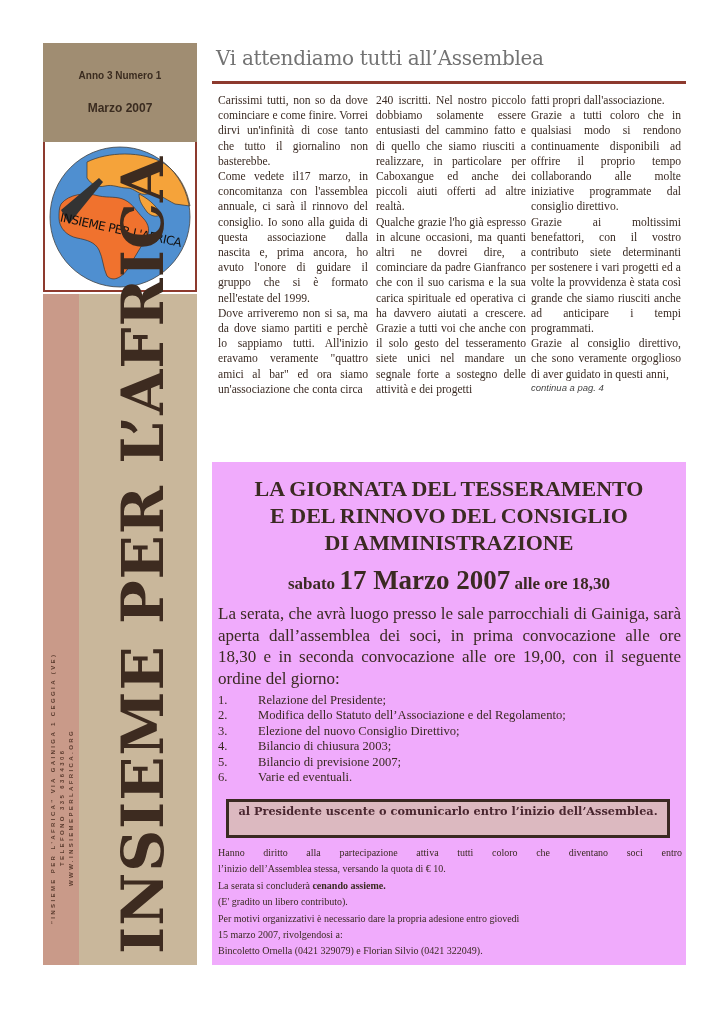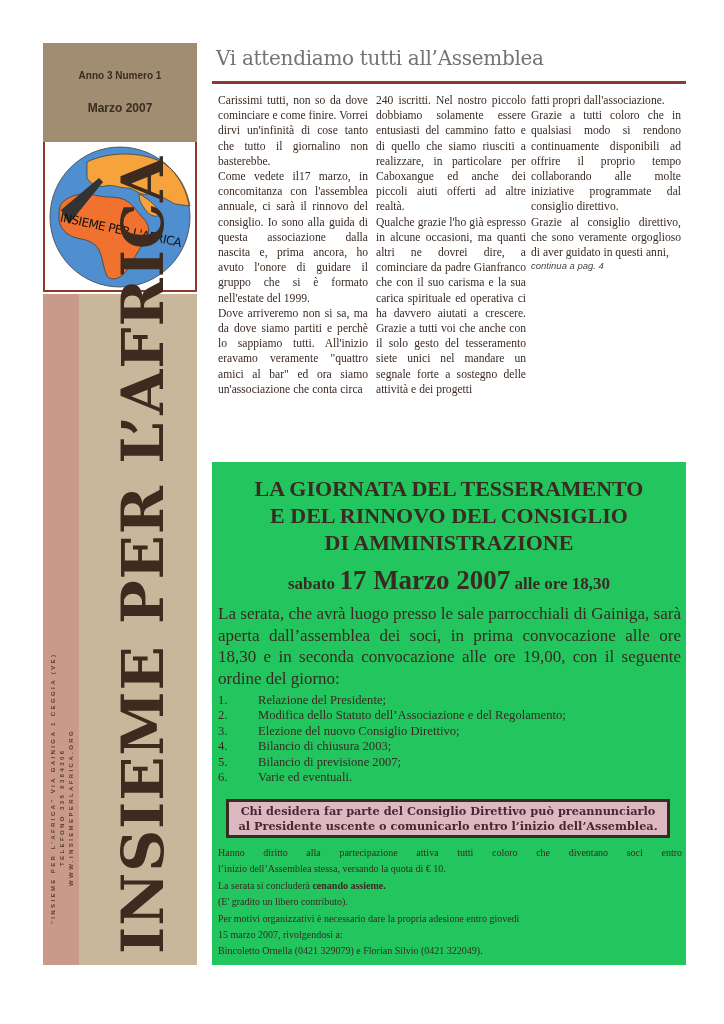--- a/index.html
+++ b/index.html
@@ -49,21 +49,21 @@
     line-height: 15.2px; color: #3a2a22; text-align: justify;
   }
   .col p { margin: 0; }
   .col1 { left: 218px; }
   .col2 { left: 376px; }
   .col3 { left: 531px; }
   .cont { font-style: italic; font-size: 9.5px; font-family: "Liberation Sans", sans-serif; color: #444; display: block; margin-top: -2px; }
 
   
   .event {
-    position: absolute; left: 212px; top: 462px; width: 474px; height: 503px; background: #22c55e;
+    position: absolute; left: 212px; top: 462px; width: 474px; height: 503px; background: #f0abfc;
   }
   .ev-title {
     position: absolute; left: 0; top: 13px; width: 100%; text-align: center;
     font-family: "Liberation Serif", serif; font-weight: bold; font-size: 22px; line-height: 27px; color: #3a2a22;
   }
   .ev-date {
     position: absolute; left: 0; top: 103px; width: 100%; text-align: center; font-family: "Liberation Serif", serif;
     font-weight: bold; color: #3a2a22; white-space: nowrap;
   }
   .ev-date .small { font-size: 17px; }
@@ -137,20 +137,21 @@
   <p>Come vedete il17 marzo, in concomitanza con l'assemblea annuale, ci sarà il rinnovo del consiglio. Io sono alla guida di questa associazione dalla nascita e, prima ancora, ho avuto l'onore di guidare il gruppo che si è formato nell'estate del 1999.</p>
   <p>Dove arriveremo non si sa, ma da dove siamo partiti e perchè lo sappiamo tutti. All'inizio eravamo veramente "quattro amici al bar" ed ora siamo un'associazione che conta circa</p>
 </div>
 <div class="col col2">
   <p>240 iscritti. Nel nostro piccolo dobbiamo solamente essere entusiasti del cammino fatto e di quello che siamo riusciti a realizzare, in particolare per Caboxangue ed anche dei piccoli aiuti offerti ad altre realtà.</p>
   <p>Qualche grazie l'ho già espresso in alcune occasioni, ma quanti altri ne dovrei dire, a cominciare da padre Gianfranco che con il suo carisma e la sua carica spirituale ed operativa ci ha davvero aiutati a crescere. Grazie a tutti voi che anche con il solo gesto del tesseramento siete unici nel mandare un segnale forte a sostegno delle attività e dei progetti</p>
 </div>
 <div class="col col3">
   <p>fatti propri dall'associazione.</p>
   <p>Grazie a tutti coloro che in qualsiasi modo si rendono continuamente disponibili ad offrire il proprio tempo collaborando alle molte iniziative programmate dal consiglio direttivo.</p>
+  <p>Grazie ai moltissimi benefattori, con il vostro contributo siete determinanti per sostenere i vari progetti ed a volte la provvidenza è stata così grande che siamo riusciti anche ad anticipare i tempi programmati.</p>
   <p>Grazie al consiglio direttivo, che sono veramente orgoglioso di aver guidato in questi anni,</p>
   <span class="cont">continua a pag. 4</span>
 </div>
 
 <div class="event">
   <div class="ev-title">
     <div>LA GIORNATA DEL TESSERAMENTO</div>
     <div>E DEL RINNOVO DEL CONSIGLIO</div>
     <div>DI AMMINISTRAZIONE</div>
   </div>
@@ -180,21 +181,20 @@
         <span class="num">5.</span>
         <span>Bilancio di previsione 2007;</span>
       </li>
     <li>
         <span class="num">6.</span>
         <span>Varie ed eventuali.</span>
       </li>
   </ul>
 
   <div class="callout">
-    <div>Chi desidera far parte del Consiglio Direttivo può preannunciarlo</div>
     <div>al Presidente uscente o comunicarlo entro l’inizio dell’Assemblea.</div>
   </div>
 
   <div class="ev-footer">
     <p class="just">Hanno diritto alla partecipazione attiva tutti coloro che diventano soci entro</p>
     <p>l’inizio dell’Assemblea stessa, versando la quota di € 10.</p>
     <p><span>La serata si concluderà </span><b>cenando assieme.</b></p>
     <p>(E' gradito un libero contributo).</p>
     <p>Per motivi organizzativi è necessario dare la propria adesione entro giovedì</p>
     <p>15 marzo 2007, rivolgendosi a:</p>

